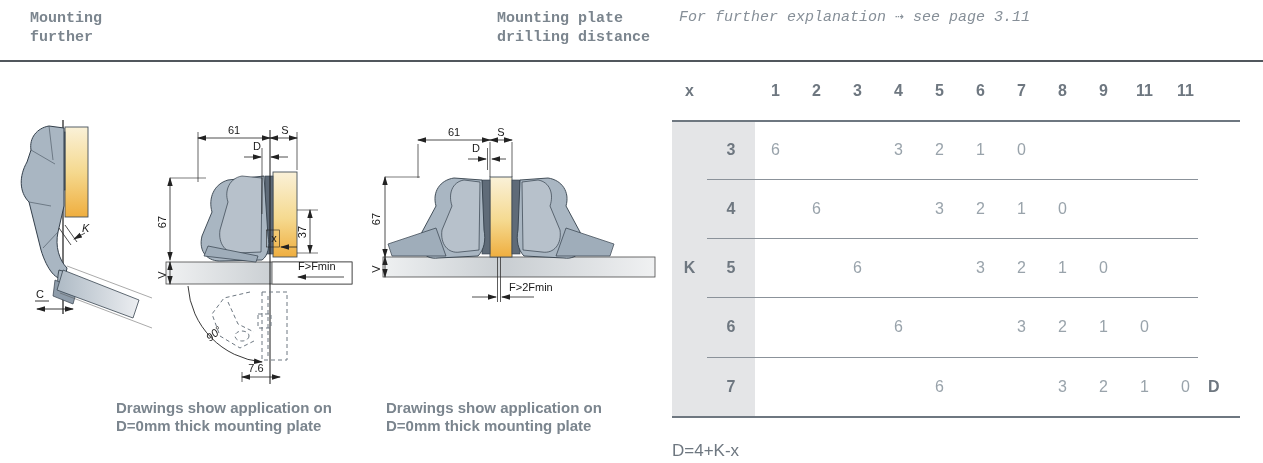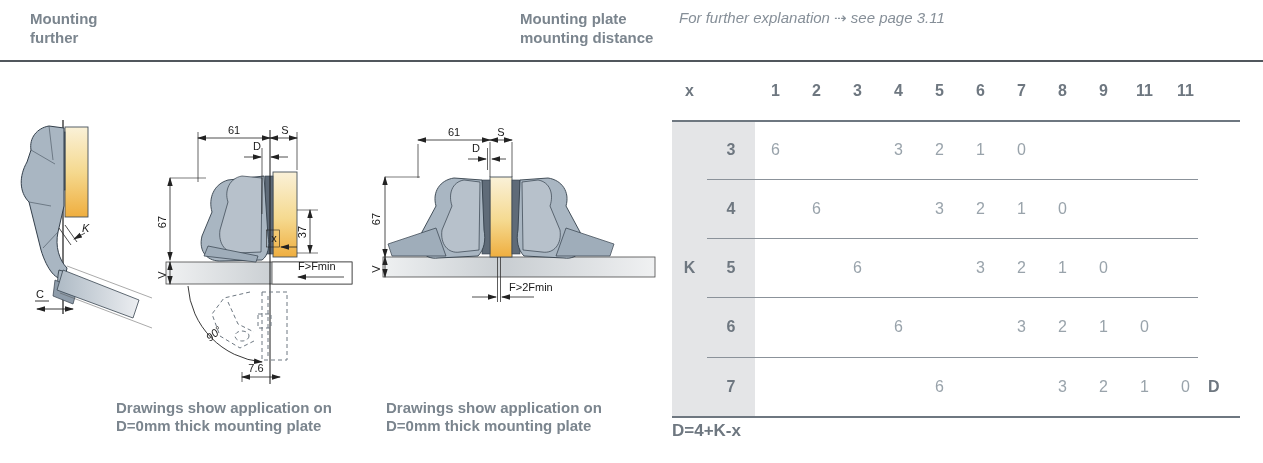--- a/index.html
+++ b/index.html
@@ -1,53 +1,53 @@
 <!DOCTYPE html>
 <html><head>
 <meta charset="utf-8">
 <style>
   html,body{margin:0;padding:0;}
   body{width:1263px;height:463px;position:relative;background:#ffffff;
        font-family:"Liberation Sans","DejaVu Sans",sans-serif;overflow:hidden;}
   .rule{position:absolute;left:0;top:60px;width:1263px;height:2px;background:#51575d;}
-  .hdr{position:absolute;top:9px;font-size:15px;font-weight:bold;color:#7b858e;line-height:19px;}
-  #h1{left:30px;} #h2{left:520px;} #h3{left:679px;top:7px;}
+  .hdr{position:absolute;top:9px;font-size:15px;font-weight:bold;color:#7b858e;line-height:19px;font-family:Liberation Mono, monospace;}
+  #h1{left:30px;} #h2{left:497px;} #h3{left:679px;top:7px;}
   #h3 .st{font-weight:normal;font-style:italic;color:#868f98;margin-top:1px;text-align:right;}
   .caption{position:absolute;top:399px;font-size:15px;font-weight:bold;color:#7b858e;line-height:18px;}
   #cap1{left:116px;} #cap2{left:386px;}
   svg{position:absolute;}
   #svgL{left:5px;top:102px;} #svgM{left:158px;top:96px;} #svgR{left:358px;top:98px;}
   svg text{font-family:"Liberation Sans","DejaVu Sans",sans-serif;font-size:11px;fill:#1a1a1a;}
   
   .tbl{position:absolute;left:672px;top:61px;width:568px;height:360px;font-size:16px;color:#6e7780;}
   .graybg{position:absolute;left:0;top:59px;width:83px;height:296px;background:#e4e5e7;}
   .hl{position:absolute;left:0;width:568px;height:2px;background:#6e7780;}
   .sep{position:absolute;left:35px;width:491px;height:1px;background:#8b929a;}
   .trow{position:absolute;left:0;width:568px;height:59px;display:flex;align-items:center;}
   .sp35{width:35px;flex:none;}
   .rk{width:48px;flex:none;text-align:center;font-weight:bold;}
   .ch{width:41px;flex:none;text-align:center;font-weight:bold;}
   .tc{width:41px;flex:none;text-align:center;font-weight:normal;color:#99a3ab;}
   .xl{width:35px;flex:none;text-align:center;font-weight:bold;}
   .sp48{width:48px;flex:none;}
   .klab{position:absolute;left:0;top:198px;width:35px;text-align:center;font-weight:bold;}
   .dlab{position:absolute;left:536px;top:317px;font-weight:bold;}
-  .formula{position:absolute;left:672px;top:421px;font-size:17px;font-weight:bold;color:#6e7780;}
+  .formula{position:absolute;left:672px;top:441px;font-size:17px;font-weight:normal;color:#6e7780;}
 </style>
 </head>
 <body>
 
 <div class="rule"></div>
 <div class="hdr" id="h1">
   <div>Mounting</div>
   <div>further</div>
 </div>
 <div class="hdr" id="h2">
   <div>Mounting plate</div>
-  <div>mounting distance</div>
+  <div>drilling distance</div>
 </div>
 <div class="hdr" id="h3">
   <div class="st">For further explanation ⇢ see page 3.11</div>
 </div>
 
 <svg id="svgL" width="150" height="230" viewBox="0 0 150 230">
   <defs>
     <linearGradient id="doorL" x1="0" y1="0" x2="0" y2="1">
       <stop offset="0" stop-color="#faf1d8"></stop>
         <stop offset="0.5" stop-color="#f5d98f"></stop>

